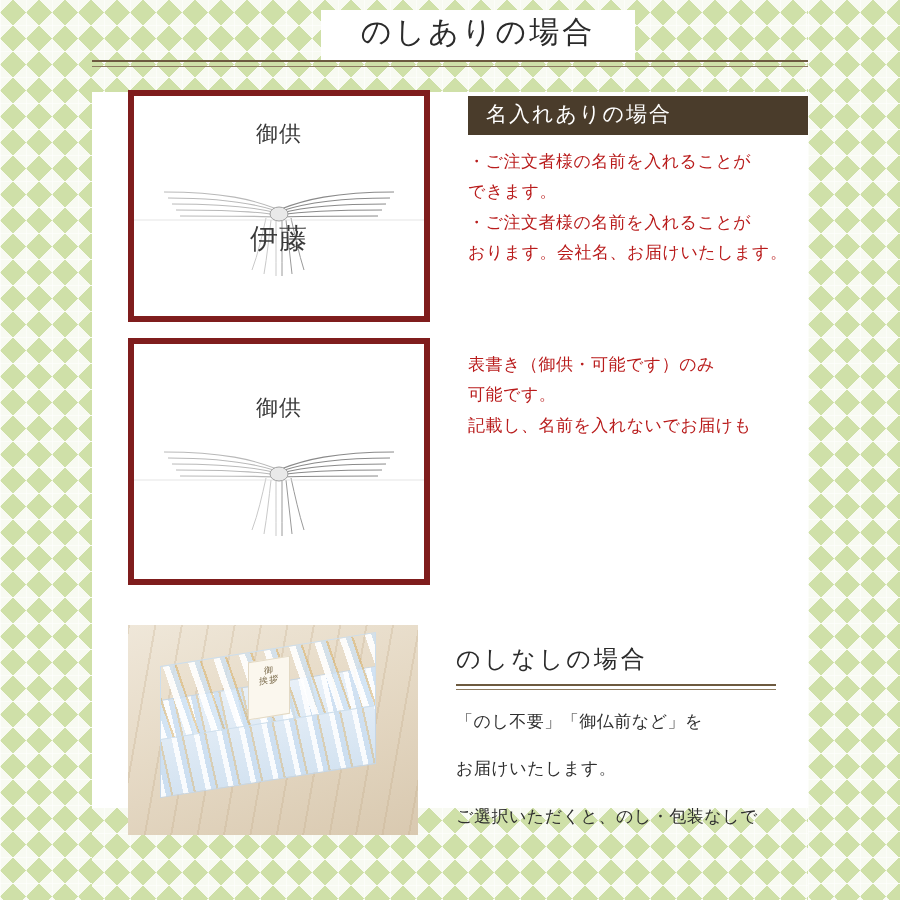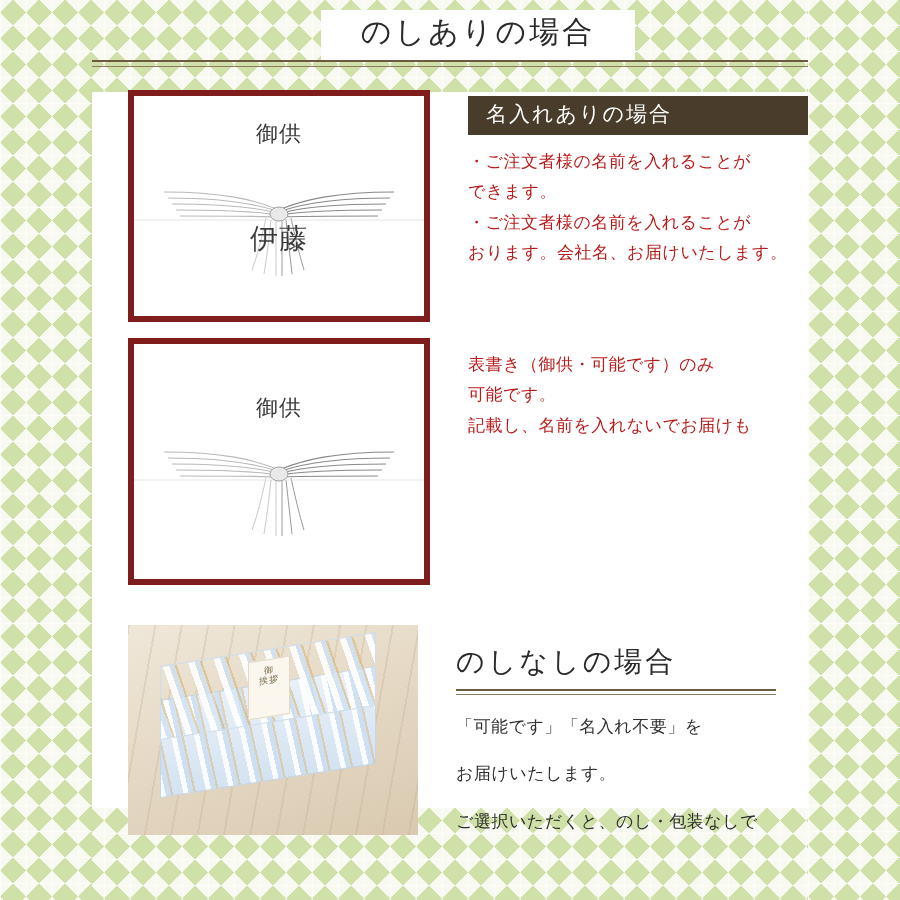--- a/index.html
+++ b/index.html
@@ -147,21 +147,21 @@
     margin-top: 12px;
     font-size: 17px;
     color: #b91c1c;
     line-height: 1.78;
     letter-spacing: 0.5px;
   }
   .sec-body p { margin: 0; }
 
   
   .bottom-title {
-    font-size: 28px;
+    font-size: 24px;
     letter-spacing: 3px;
     color: #2b2b2b;
     line-height: 1.2;
   }
   .bottom-rules { margin-top: 10px; width: 320px; }
   .bottom-rules .rule { border-top: 2px solid #6d5a3f; margin-bottom: 3px; }
   .bottom-rules .rule.thin { border-top: 1px solid #8d7b60; }
   .bottom-body {
     margin-top: 14px;
     font-size: 17px;
@@ -362,21 +362,21 @@
         </div>
       </div>
 
       <div class="sec" style="margin-left:38px; margin-top:20px;">
         <div class="bottom-title">のしなしの場合</div>
         <div class="bottom-rules">
           <div class="rule"></div>
           <div class="rule thin"></div>
         </div>
         <div class="bottom-body">
-          <p>「可能です」「名入れ不要」を</p>
+          <p>「のし不要」「御仏前など」を</p>
           <p>お届けいたします。</p>
           <p>ご選択いただくと、のし・包装なしで</p>
         </div>
       </div>
     </div>
 
   </div>
 </div>
 
 </body></html>

